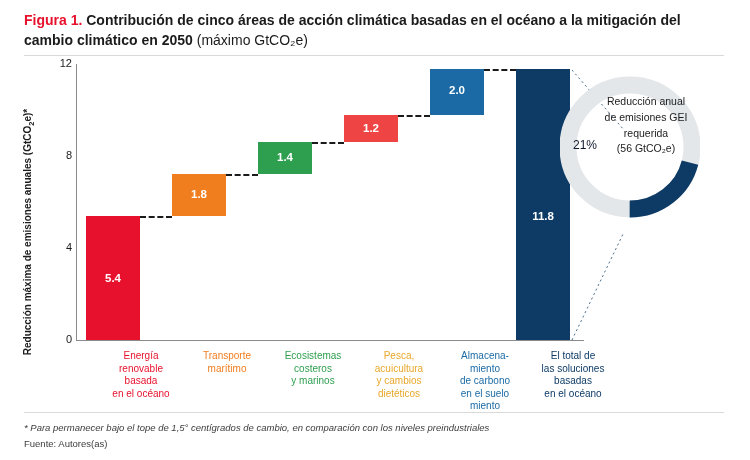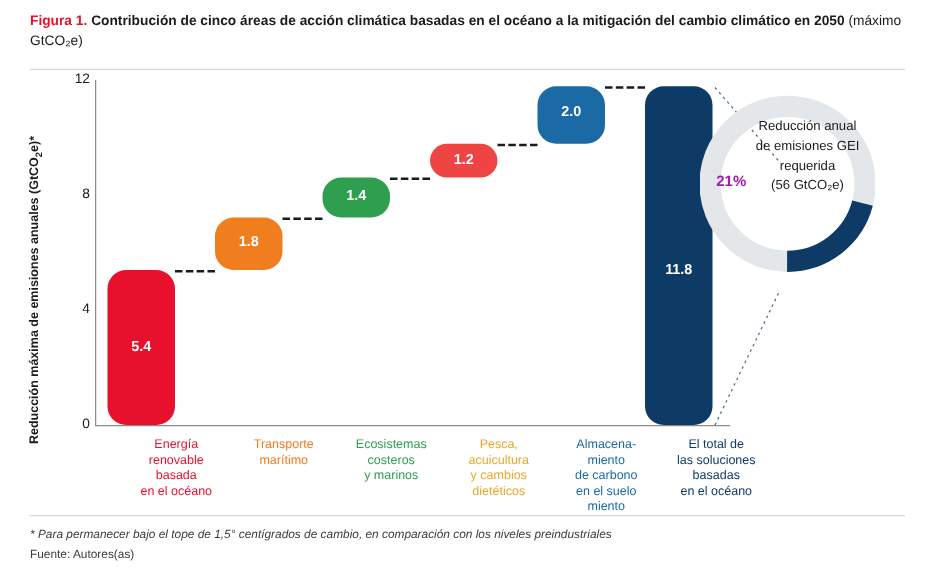--- a/index.html
+++ b/index.html
@@ -15,21 +15,21 @@
     position: relative;
     overflow: hidden;
   }
 
   
   #title-block {
     position: absolute;
     left: 24px;
     top: 10px;
     width: 700px;
-    font-size: 11px;
+    font-size: 14px;
     line-height: 1.45;
     font-weight: bold;
     color: #1b1b1b;
   }
   #title-block .fig-label {
     color: #e8112d;
     font-weight: bold;
   }
   #title-block .title-sub {
     font-weight: normal;
@@ -96,21 +96,20 @@
     top: 278px;
     width: 508px;
     height: 1px;
     background: #8a8a8a;
   }
 
   
   .bar {
     position: absolute;
     box-sizing: border-box;
-    border-radius: 15px;
   }
   .bar .bar-value {
     position: absolute;
     left: 0;
     width: 100%;
     text-align: center;
     color: #ffffff;
     font-size: 11.5px;
     font-weight: bold;
   }
@@ -145,22 +144,22 @@
     left: 0;
     top: 0;
   }
   #donut-pct {
     position: absolute;
     left: 6px;
     top: 78px;
     width: 38px;
     text-align: center;
     font-size: 12px;
-    font-weight: bold;
-    color: #a21caf;
+    font-weight: normal;
+    color: #0f172a;
   }
   #donut-text {
     position: absolute;
     left: 32px;
     top: 34px;
     width: 108px;
     text-align: center;
     font-size: 10.5px;
     line-height: 1.5;
     color: #1b1b1b;

